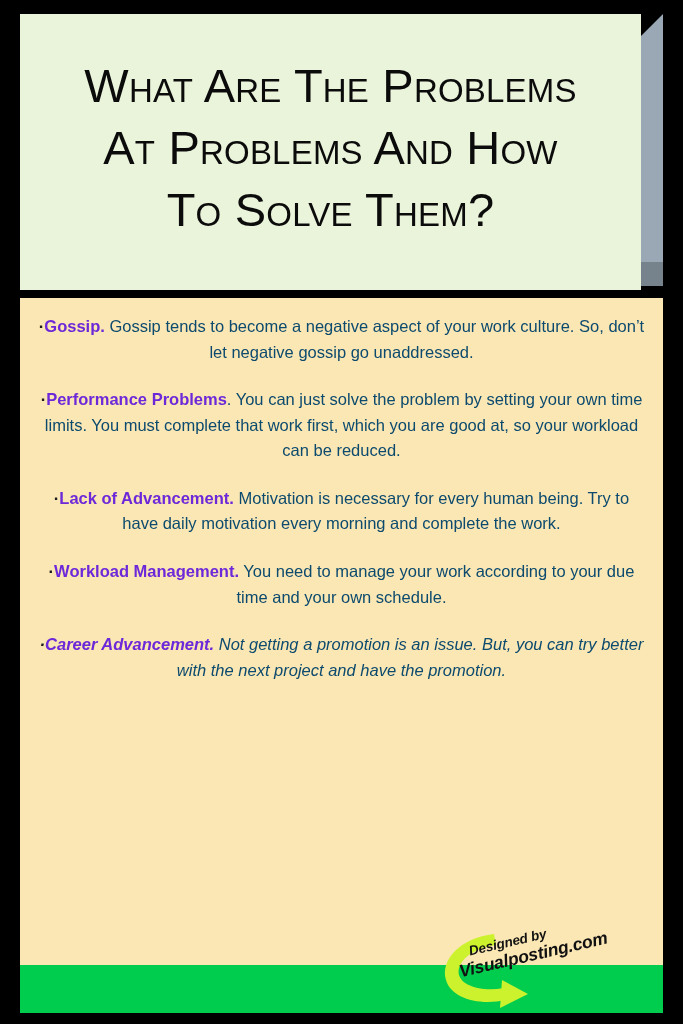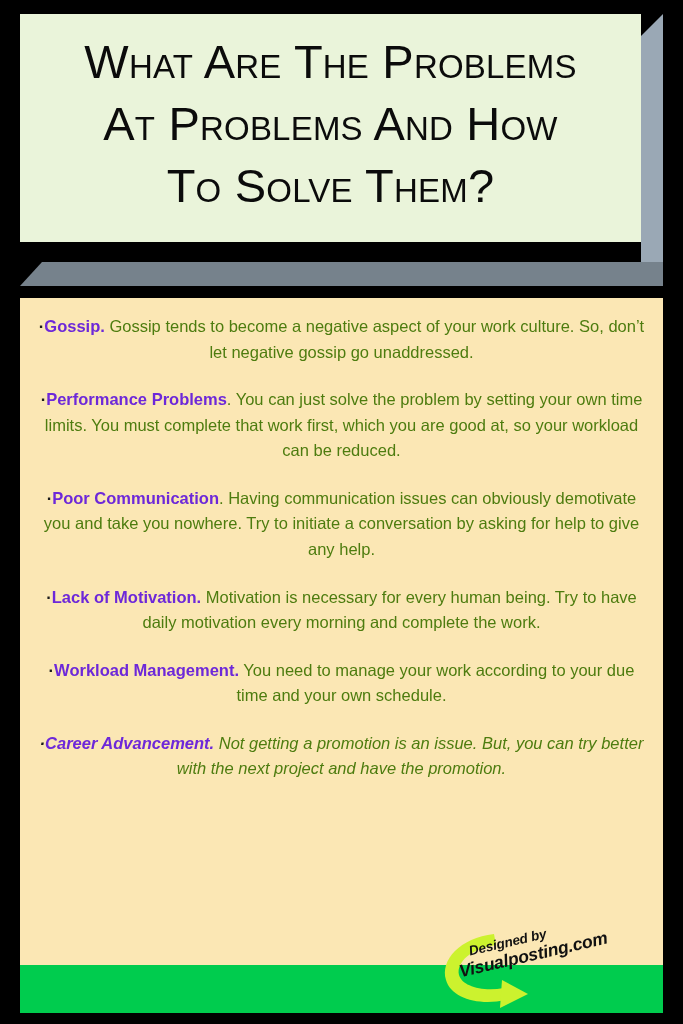--- a/index.html
+++ b/index.html
@@ -48,21 +48,21 @@
     width: 643px;
     height: 24px;
     background: #76828c;
     clip-path: polygon(22px 0, 100% 0, 100% 100%, 0 100%);
   }
   .title-face {
     position: absolute;
     left: 0;
     top: 0;
     width: 621px;
-    height: 228px;
+    height: 276px;
     background: #eaf4da;
     display: flex;
     flex-direction: column;
     align-items: center;
     justify-content: center;
     box-sizing: border-box;
     padding: 6px 14px 10px 14px;
   }
   .title-line {
     font-family: "Liberation Sans", sans-serif;
@@ -102,21 +102,21 @@
   .bullet-item:last-of-type { margin-bottom: 0; font-style: italic; }
   .bullet-dot {
     font-weight: 700;
   }
   .bullet-head {
     font-weight: 700;
     color: #6d28d9;
   }
   .bullet-body {
     font-weight: 400;
-    color: #4d7c0f;
+    color: #0c4a6e;
   }
 
   
   #footer-bar {
     position: absolute;
     left: 20px;
     top: 965px;
     width: 643px;
     height: 48px;
     background: #00cc4e;
@@ -170,26 +170,23 @@
   <div id="body-panel">
 
     <p class="bullet-item">
       <span class="bullet-dot">·</span><span class="bullet-head">Gossip.</span><span class="bullet-body"> Gossip tends to become a negative aspect of your work culture. So, don’t let negative gossip go unaddressed.</span>
     </p>
 
     <p class="bullet-item">
       <span class="bullet-dot">·</span><span class="bullet-head">Performance Problems</span><span class="bullet-body">. You can just solve the problem by setting your own time limits. You must complete that work first, which you are good at, so your workload can be reduced.</span>
     </p>
 
-    <p class="bullet-item">
-      <span class="bullet-dot">·</span><span class="bullet-head">Poor Communication</span><span class="bullet-body">.  Having communication issues can obviously demotivate you and take you nowhere. Try to initiate a conversation by asking for help to give any help.</span>
-    </p>
-
-    <p class="bullet-item">
-      <span class="bullet-dot">·</span><span class="bullet-head">Lack of Motivation.</span><span class="bullet-body"> Motivation is necessary for every human being. Try to have daily motivation every morning and complete the work.</span>
+
+    <p class="bullet-item">
+      <span class="bullet-dot">·</span><span class="bullet-head">Lack of Advancement.</span><span class="bullet-body"> Motivation is necessary for every human being. Try to have daily motivation every morning and complete the work.</span>
     </p>
 
     <p class="bullet-item">
       <span class="bullet-dot">·</span><span class="bullet-head">Workload Management.</span><span class="bullet-body"> You need to manage your work according to your due time and your own schedule.</span>
     </p>
 
     <p class="bullet-item">
       <span class="bullet-dot">·</span><span class="bullet-head">Career Advancement.</span><span class="bullet-body"> Not getting a promotion is an issue. But, you can try better with the next project and have the promotion.</span>
     </p>
 

